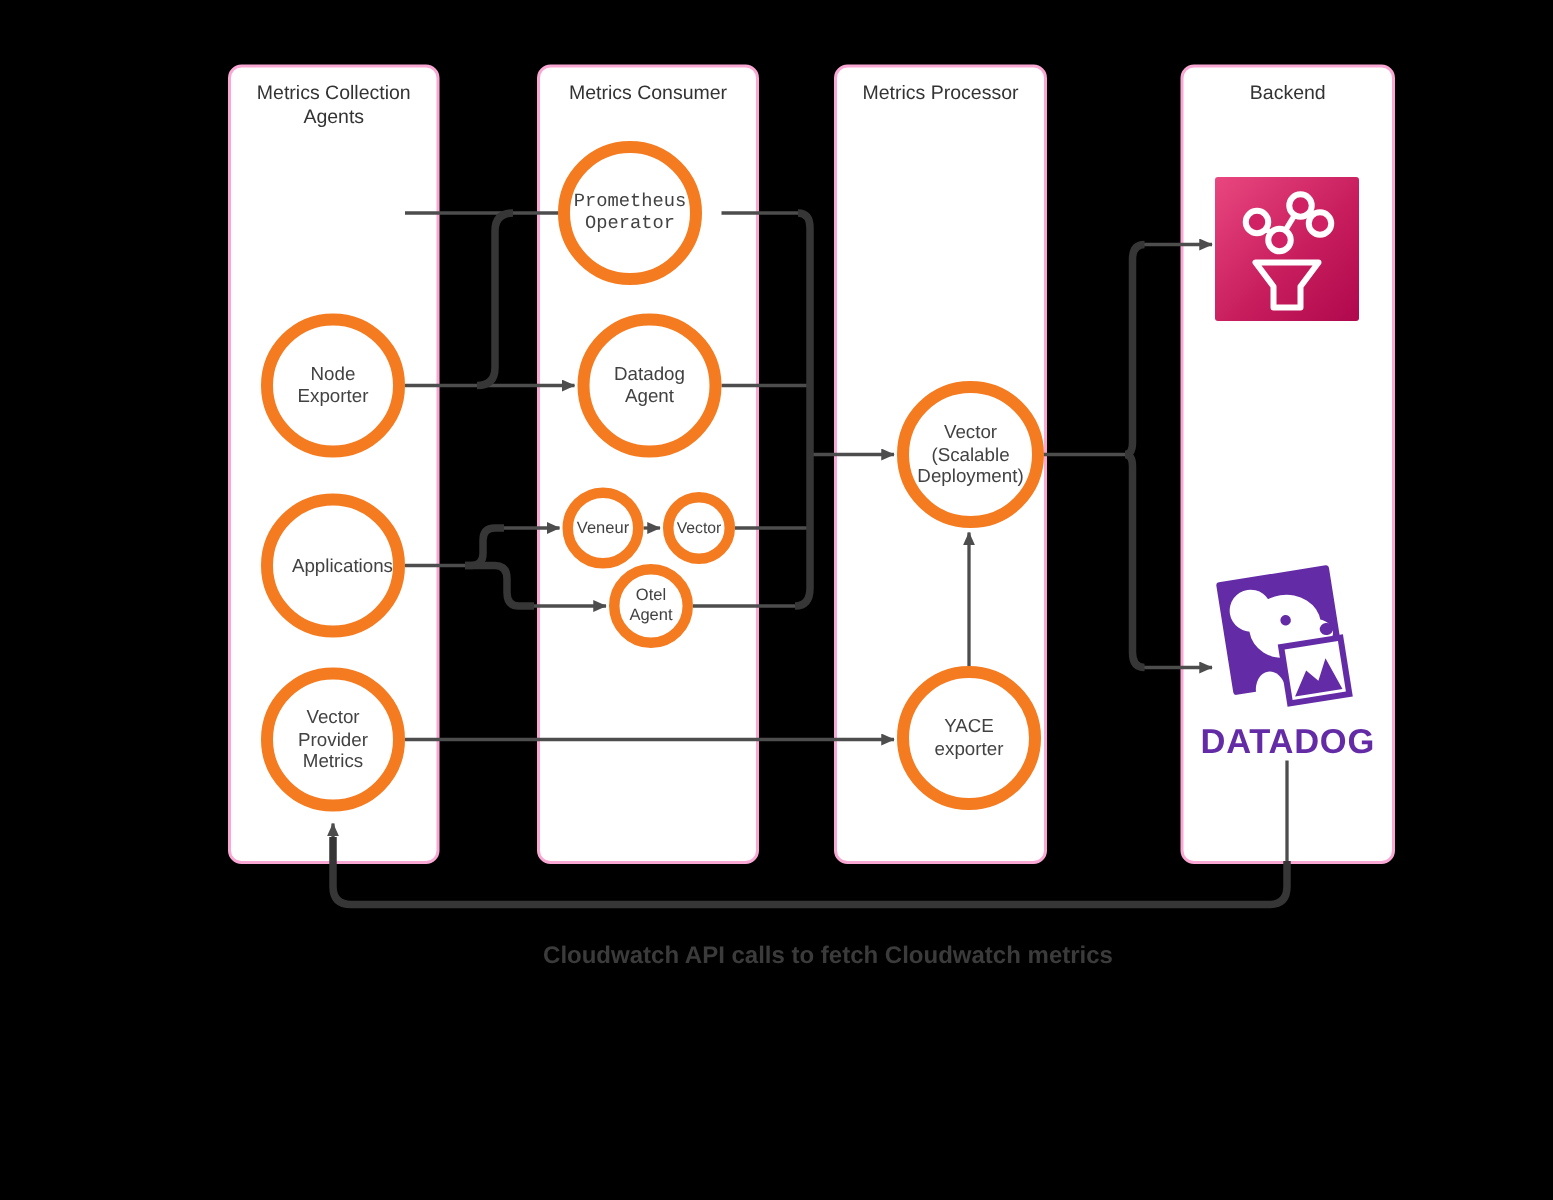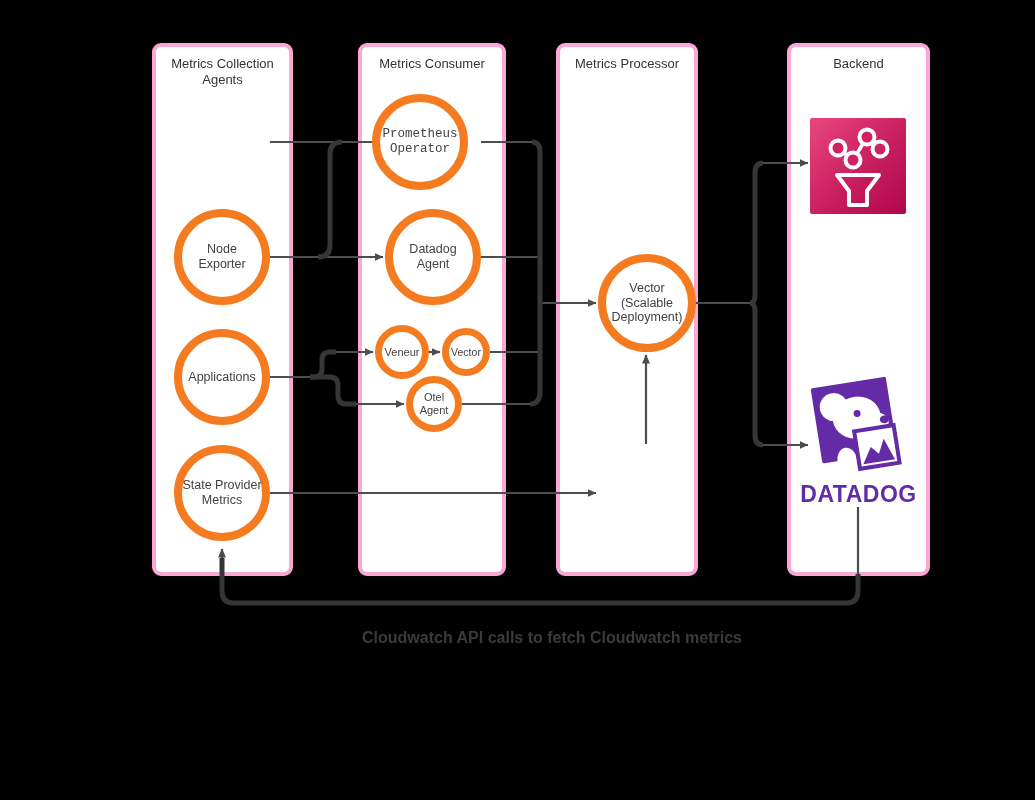--- a/index.html
+++ b/index.html
@@ -2,21 +2,21 @@
 <html><head>
 <meta charset="utf-8">
 <style>
   html,body{margin:0;padding:0;background:#000;}
   #stage{
     position:relative;width:1035px;height:800px;background:#000;overflow:hidden;
     font-family:"Liberation Sans", sans-serif;
   }
   .panel{
     position:absolute;top:43px;height:533px;background:#fff;
-    border:4px solid #f9a8d4;border-radius:9px;box-sizing:border-box;
+    border:2px solid #f9a8d4;border-radius:9px;box-sizing:border-box;
   }
   .panel-title{
     margin-top:9px;text-align:center;font-size:13px;line-height:1.2;
     color:#333;padding:0 8px;
   }
   #panel-agents{left:152px;width:141px;}
   #panel-consumer{left:358px;width:148px;}
   #panel-processor{left:556px;width:142px;}
   #panel-backend{left:787px;width:143px;}
 
@@ -29,21 +29,21 @@
     border:8px solid #f47b20;border-radius:50%;
     display:flex;align-items:center;justify-content:center;text-align:center;
     color:#424242;
   }
   .node span{display:block;line-height:1.18;}
   .node.big{width:96px;height:96px;font-size:12.5px;}
   .node.big97{width:98px;height:98px;font-size:12.5px;}
   .node.small{border-width:7px;font-size:11px;}
   #node-kube{left:174px;top:94px;}
   #node-nodeexp{left:174px;top:209px;}
-  #node-apps{left:174px;top:329px;}
+  #node-apps{left:174px;top:329px;justify-content:flex-end;}
   #node-cloudprov{left:174px;top:445px;}
   #node-promop{left:372px;top:94px;font-family:Liberation Mono, monospace;}
   #node-ddagent{left:385px;top:209px;}
   #node-veneur{left:375px;top:325px;width:54px;height:54px;}
   #node-vector{left:442px;top:328px;width:48px;height:48px;font-size:10.5px;}
   #node-otel{left:406px;top:376px;width:56px;height:56px;}
   #node-vectorscale{left:598px;top:254px;}
   #node-yace{left:598px;top:444px;}
 
   #aws-icon{
@@ -114,39 +114,42 @@
     <path class="trunk" d="M858,574 V591 Q858,603 846,603 H234 Q222,603 222,591 V558"></path>
   </svg>
 
   <div class="node big" id="node-nodeexp">
     <span>Node Exporter</span>
   </div>
   <div class="node big" id="node-apps">
     <span>Applications</span>
   </div>
   <div class="node big" id="node-cloudprov">
-    <span>State Provider Metrics</span>
+    <span>Vector Provider Metrics</span>
   </div>
   <div class="node big" id="node-promop">
     <span>Prometheus Operator</span>
   </div>
   <div class="node big" id="node-ddagent">
     <span>Datadog Agent</span>
   </div>
   <div class="node small" id="node-veneur">
     <span>Veneur</span>
   </div>
   <div class="node small" id="node-vector">
     <span>Vector</span>
   </div>
   <div class="node small" id="node-otel">
     <span>Otel Agent</span>
   </div>
   <div class="node big97" id="node-vectorscale">
     <span>Vector (Scalable Deployment)</span>
+  </div>
+  <div class="node big" id="node-yace">
+    <span>YACE exporter</span>
   </div>
 
   <div id="aws-icon">
     <svg width="96" height="96" viewBox="0 0 96 96">
       <g stroke="#fff" stroke-width="3.6" fill="none">
         <line x1="28" y1="30" x2="43" y2="42"></line>
         <line x1="43" y1="42" x2="57" y2="19"></line>
         <line x1="57" y1="19" x2="70" y2="31"></line>
       </g>
       <g stroke="#fff" stroke-width="4" fill="#cf2164">

